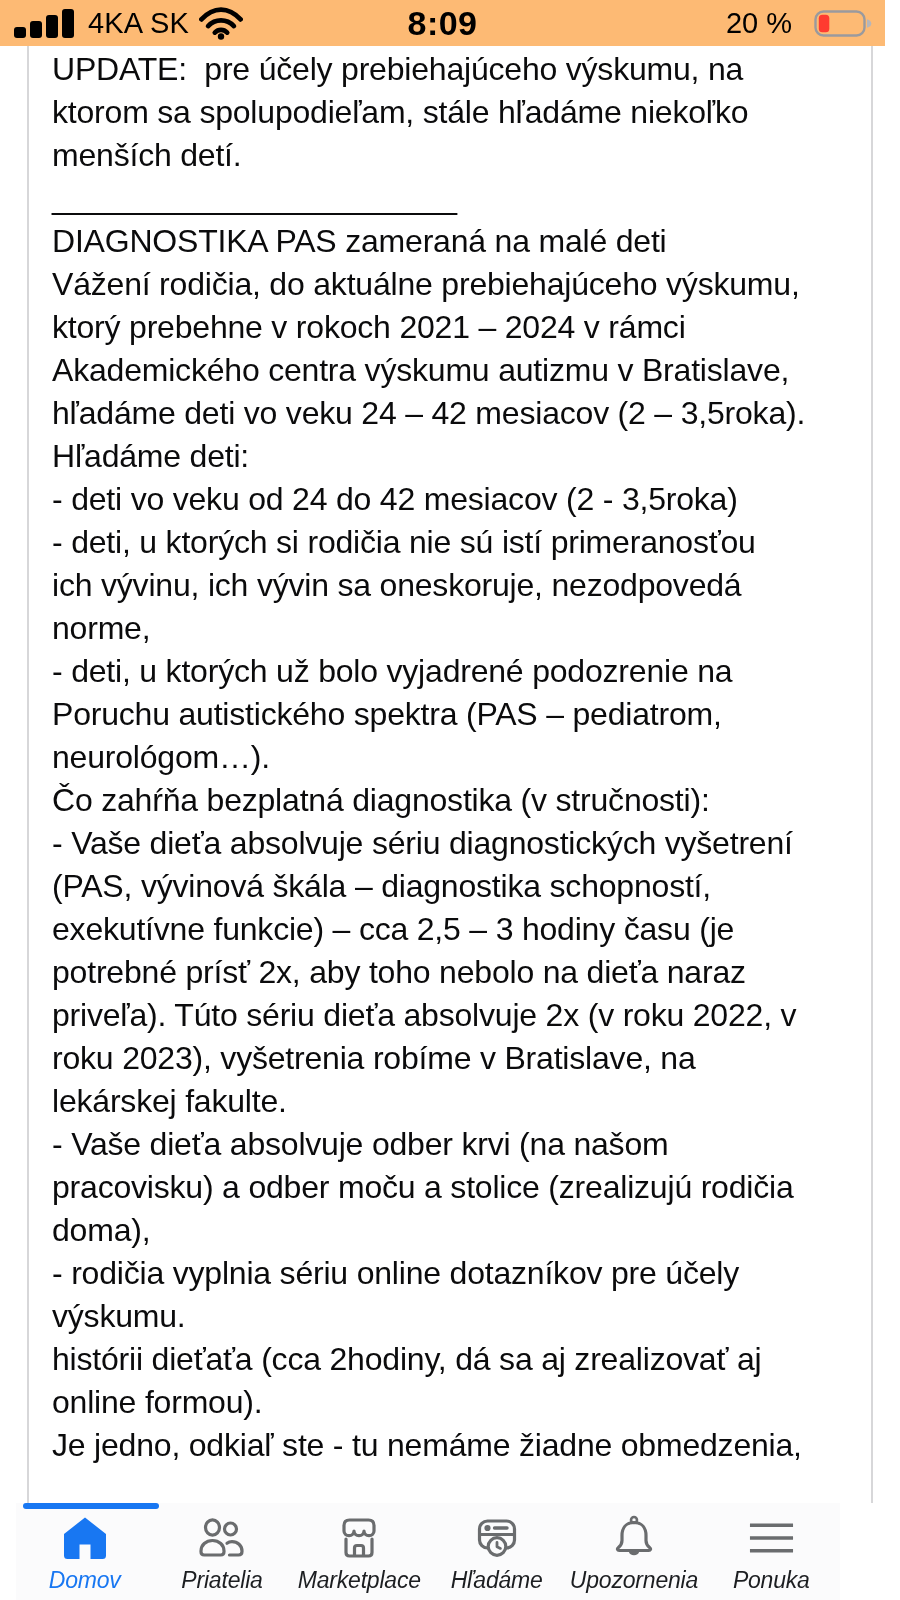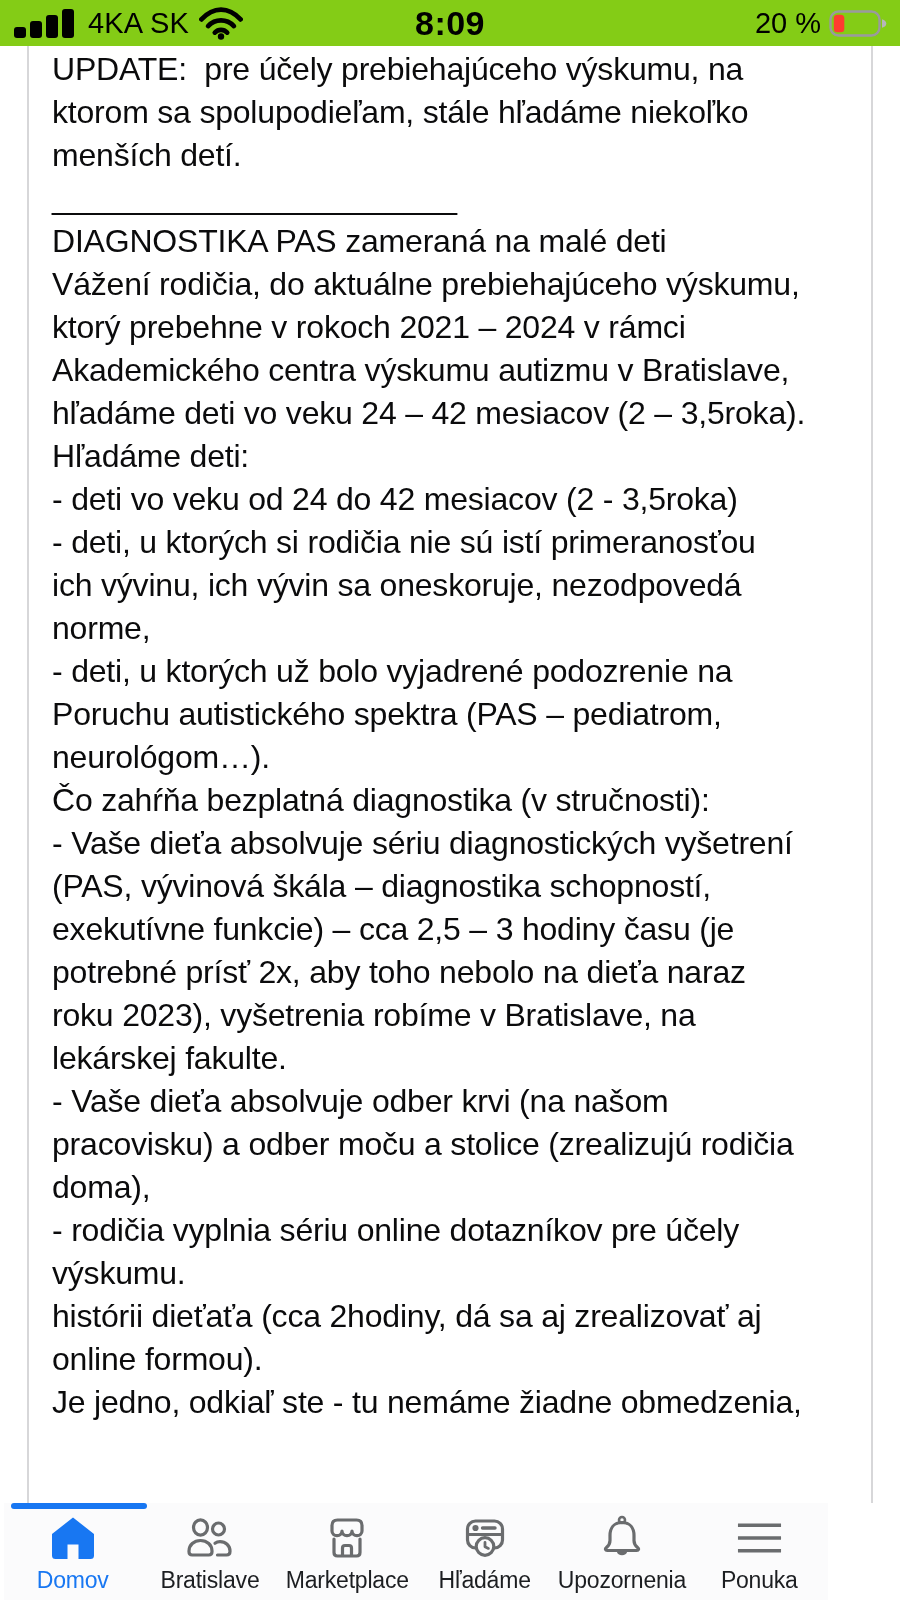--- a/index.html
+++ b/index.html
@@ -4,47 +4,47 @@
 <style>
   html,body{margin:0;padding:0;}
   body{
     width:900px;height:1600px;position:relative;overflow:hidden;
     background:#ffffff;
     font-family:"Liberation Sans","DejaVu Sans",sans-serif;
     -webkit-font-smoothing:antialiased;
   }
   
   .status-bar{
-    position:absolute;top:0;left:0;right:0;height:46px;
-    background:#84cc16;color:#000;z-index:30;
+    position:absolute;top:0;left:0;right:15px;height:46px;
+    background:#fdba74;color:#000;z-index:30;
   }
   .sb-left{position:absolute;left:14px;top:6px;display:flex;align-items:center;gap:10px;}
   .sb-carrier{font-size:29px;font-weight:500;letter-spacing:.2px;line-height:34px;}
   .sb-time{
     position:absolute;left:0;right:0;top:6px;text-align:center;
     font-size:34px;font-weight:700;letter-spacing:.5px;line-height:34px;
   }
-  .sb-right{position:absolute;right:12px;top:6px;display:flex;align-items:center;gap:8px;}
+  .sb-right{position:absolute;right:12px;top:6px;display:flex;align-items:center;gap:22px;}
   .sb-batt-pct{font-size:29px;font-weight:400;line-height:34px;}
   
   .feed{position:absolute;top:46px;left:0;right:0;bottom:0;background:#fff;}
   .post-border-left,.post-border-right{
     position:absolute;top:0;bottom:97px;width:2px;background:#d7d7d9;
   }
   .post-border-left{left:27px;}
   .post-border-right{left:871px;}
   .post-lines{position:absolute;top:2px;left:52px;width:810px;}
   .post-line{
     white-space:pre;height:43px;line-height:43px;
     font-size:32px;letter-spacing:-0.2px;color:#0b0b0c;
   }
   
   .tab-bar{
-    position:absolute;left:4px;top:1503px;width:824px;height:97px;
-    background:rgba(251,251,252,.97);z-index:40;display:flex;
+    position:absolute;left:16px;top:1503px;width:824px;height:97px;
+    background:rgba(251,251,252,.97);z-index:40;display:flex;font-style:italic;
   }
   .tab-indicator{
     position:absolute;left:7px;top:0;width:136px;height:6px;
     background:#1877F2;border-radius:3px;
   }
   .tab{
     width:150px;display:flex;flex-direction:column;align-items:center;
     justify-content:flex-start;padding-top:7px;box-sizing:border-box;cursor:pointer;
   }
   .tab-icon{height:56px;display:flex;align-items:center;justify-content:center;}
@@ -103,20 +103,21 @@
     <div class="post-line">ich vývinu, ich vývin sa oneskoruje, nezodpovedá</div>
     <div class="post-line">norme,</div>
     <div class="post-line">- deti, u ktorých už bolo vyjadrené podozrenie na</div>
     <div class="post-line">Poruchu autistického spektra (PAS – pediatrom,</div>
     <div class="post-line">neurológom…).</div>
     <div class="post-line">Čo zahŕňa bezplatná diagnostika (v stručnosti):</div>
     <div class="post-line">- Vaše dieťa absolvuje sériu diagnostických vyšetrení</div>
     <div class="post-line">(PAS, vývinová škála – diagnostika schopností,</div>
     <div class="post-line">exekutívne funkcie) – cca 2,5 – 3 hodiny času (je</div>
     <div class="post-line">potrebné prísť 2x, aby toho nebolo na dieťa naraz</div>
+    <div class="post-line">priveľa). Túto sériu dieťa absolvuje 2x (v roku 2022, v</div>
     <div class="post-line">roku 2023), vyšetrenia robíme v Bratislave, na</div>
     <div class="post-line">lekárskej fakulte.</div>
     <div class="post-line">- Vaše dieťa absolvuje odber krvi (na našom</div>
     <div class="post-line">pracovisku) a odber moču a stolice (zrealizujú rodičia</div>
     <div class="post-line">doma),</div>
     <div class="post-line">- rodičia vyplnia sériu online dotazníkov pre účely</div>
     <div class="post-line">výskumu.</div>
     <div class="post-line">histórii dieťaťa (cca 2hodiny, dá sa aj zrealizovať aj</div>
     <div class="post-line">online formou).</div>
     <div class="post-line">Je jedno, odkiaľ ste - tu nemáme žiadne obmedzenia,</div>
@@ -137,21 +138,21 @@
 
   <div class="tab">
     <div class="tab-icon">
       <svg width="52" height="48" viewBox="0 0 52 48">
         <circle cx="34.5" cy="15" r="6" fill="none" stroke="#6a6c6e" stroke-width="3.2"></circle>
         <path d="M31 29.2 c1.2 -0.9 3 -1.6 5 -1.6 c5.5 0 10 4 10 9.5 v0.4 q0 3.5 -3.5 3.5 h-9" fill="none" stroke="#6a6c6e" stroke-width="3.2" stroke-linecap="round"></path>
         <path d="M16.5 26.5 c-6.6 0 -11.5 4.6 -11.5 10.5 v0.8 q0 3.2 3.2 3.2 h16.6 q3.2 0 3.2 -3.2 v-0.8 c0 -5.9 -4.9 -10.5 -11.5 -10.5 Z" fill="#fbfbfc" stroke="#6a6c6e" stroke-width="3.2" stroke-linejoin="round"></path>
         <ellipse cx="16.5" cy="13.5" rx="7" ry="7.6" fill="#fbfbfc" stroke="#6a6c6e" stroke-width="3.2"></ellipse>
       </svg>
     </div>
-    <div class="tab-label">Bratislave</div>
+    <div class="tab-label">Priatelia</div>
   </div>
 
   <div class="tab">
     <div class="tab-icon">
       <svg width="50" height="48" viewBox="0 0 48 48">
         <path d="M9 17 V11.5 Q9 6 14.5 6 H33.5 Q39 6 39 11.5 V17 A5 4.7 0 0 1 29 17 A5 4.7 0 0 1 19 17 A5 4.7 0 0 1 9 17 Z" fill="none" stroke="#6a6c6e" stroke-width="3.2" stroke-linejoin="round"></path>
         <path d="M11 25 V38.5 Q11 42 14.5 42 H33.5 Q37 42 37 38.5 V25" fill="none" stroke="#6a6c6e" stroke-width="3.2" stroke-linecap="round"></path>
         <path d="M19.5 42 V34 Q19.5 31.5 22 31.5 H26 Q28.5 31.5 28.5 34 V42" fill="none" stroke="#6a6c6e" stroke-width="3.2"></path>
       </svg>
     </div>

